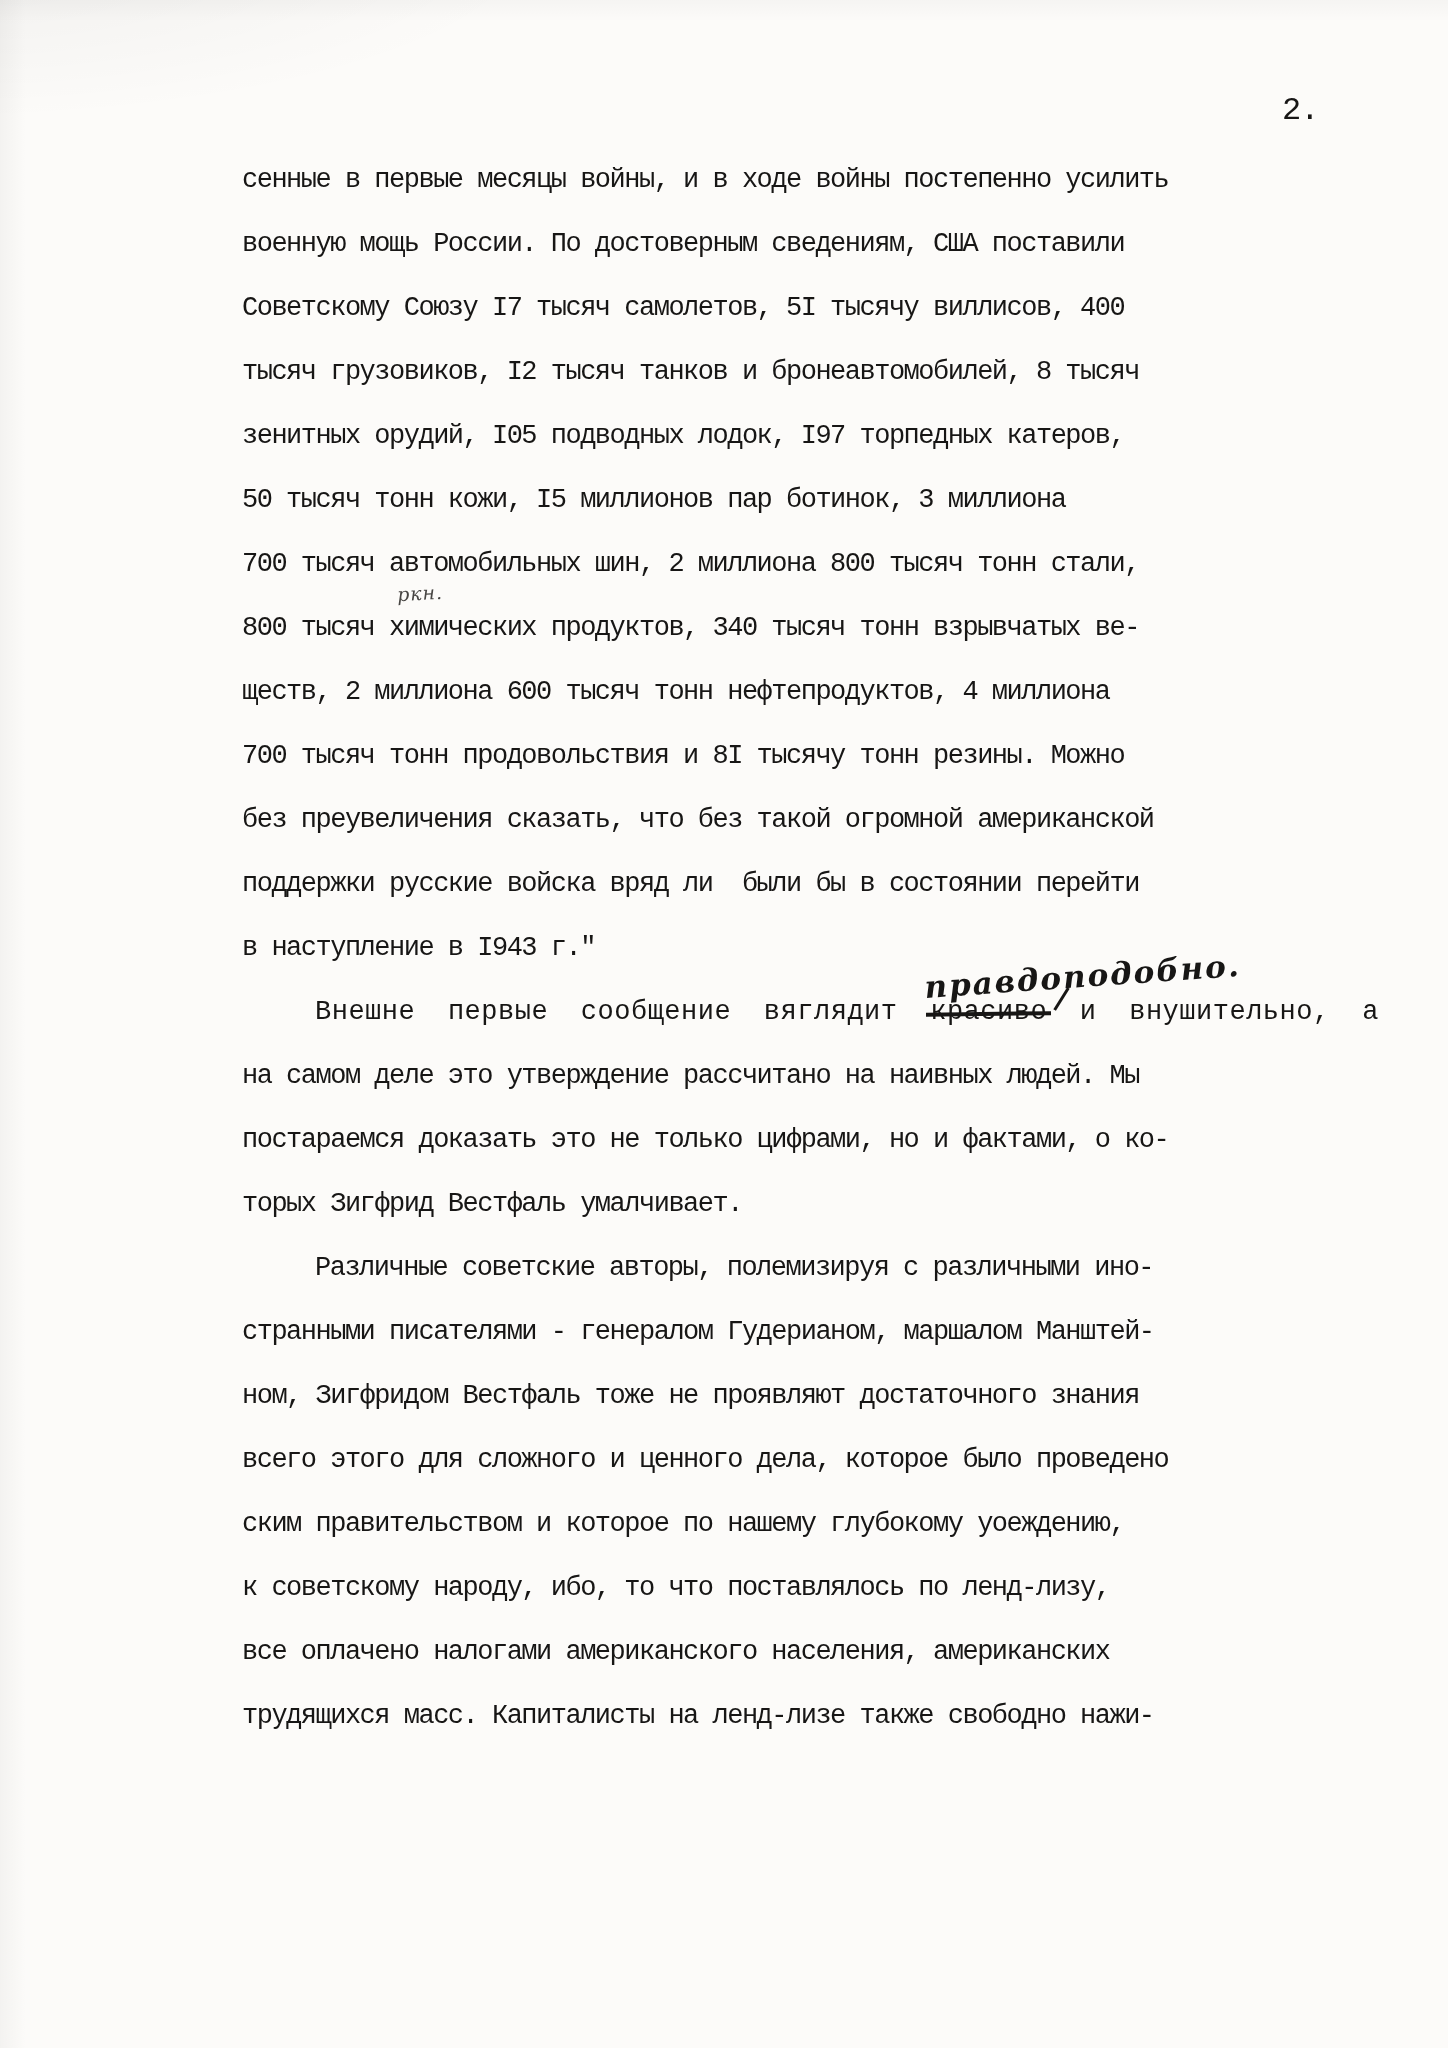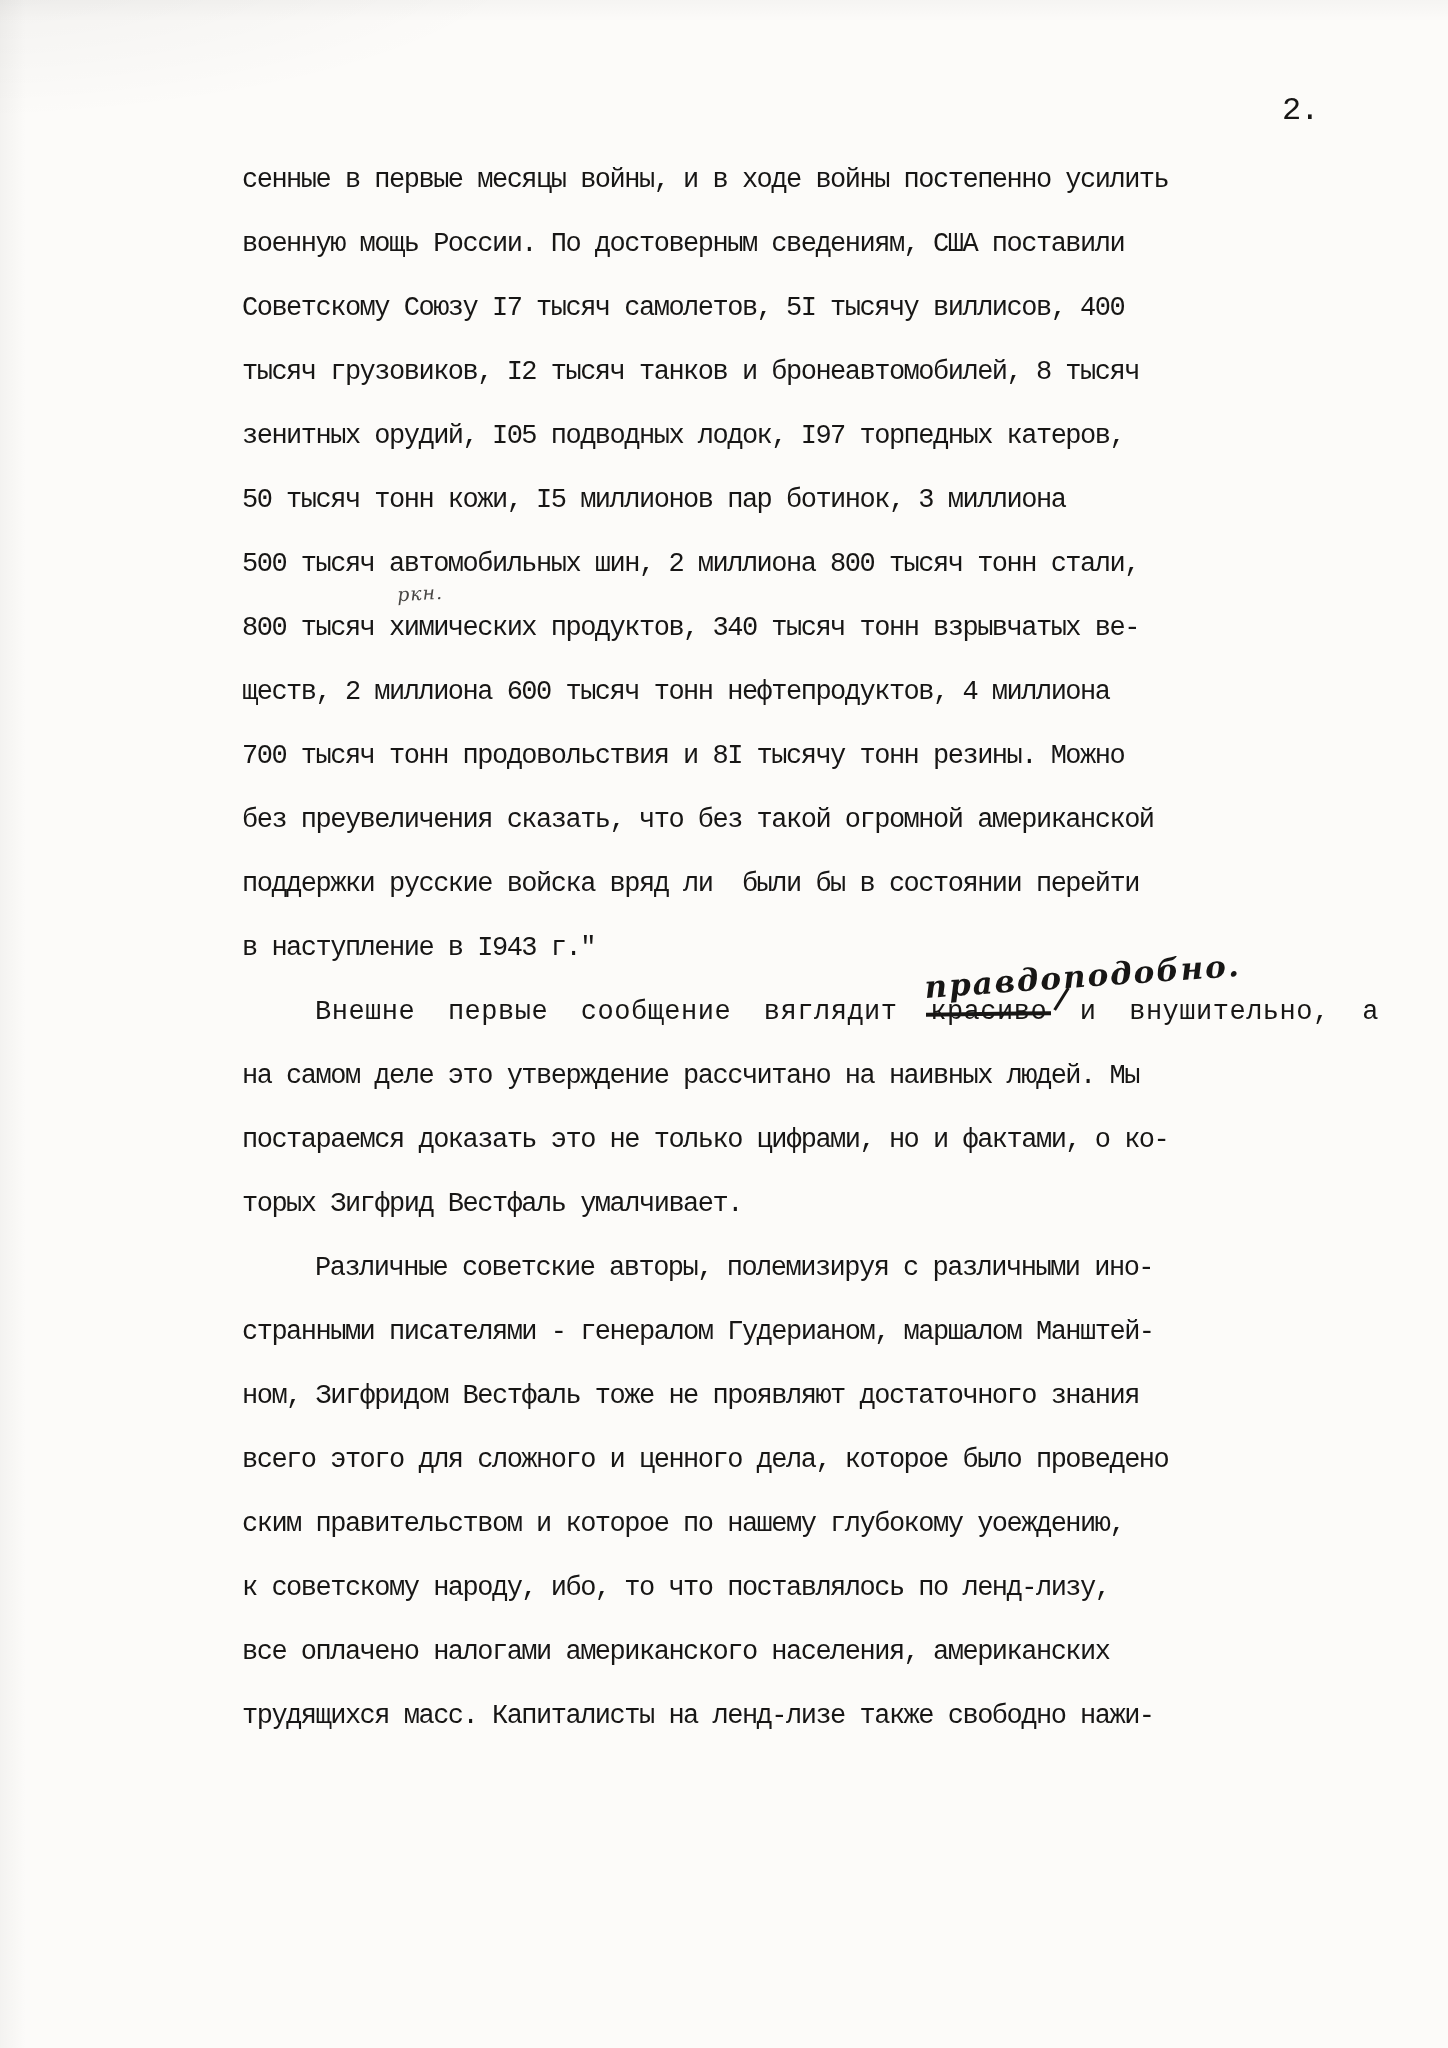--- a/index.html
+++ b/index.html
@@ -98,21 +98,21 @@
 
 <div class="page-number">2.</div>
 
 <div class="text-block">
     <div class="line"><span class="seg">сенные в первые месяцы войны, и в ходе войны постепенно усилить</span></div>
     <div class="line"><span class="seg">военную мощь России. По достоверным сведениям, США поставили</span></div>
     <div class="line"><span class="seg">Советскому Союзу I7 тысяч самолетов, 5I тысячу виллисов, 400</span></div>
     <div class="line"><span class="seg">тысяч грузовиков, I2 тысяч танков и бронеавтомобилей, 8 тысяч</span></div>
     <div class="line"><span class="seg">зенитных орудий, I05 подводных лодок, I97 торпедных катеров,</span></div>
     <div class="line"><span class="seg">50 тысяч тонн кожи, I5 миллионов пар ботинок, 3 миллиона</span></div>
-    <div class="line"><span class="seg">500 тысяч автомобильных шин, 2 миллиона 800 тысяч тонн стали,</span></div>
+    <div class="line"><span class="seg">700 тысяч автомобильных шин, 2 миллиона 800 тысяч тонн стали,</span></div>
     <div class="line"><span class="seg">800 тысяч </span><span class="seg annotated">химических<span class="pencil-note">ркн.</span></span><span class="seg"> продуктов, 340 тысяч тонн взрывчатых ве-</span></div>
     <div class="line"><span class="seg">ществ, 2 миллиона 600 тысяч тонн нефтепродуктов, 4 миллиона</span></div>
     <div class="line"><span class="seg">700 тысяч тонн продовольствия и 8I тысячу тонн резины. Можно</span></div>
     <div class="line"><span class="seg">без преувеличения сказать, что без такой огромной американской</span></div>
     <div class="line"><span class="seg">поддержки русские войска вряд ли  были бы в состоянии перейти</span></div>
     <div class="line"><span class="seg">в наступление в I943 г."</span></div>
     <div class="line indent spread"><span class="seg">Внешне первые сообщение вяглядит </span><span class="seg struck">красиво<span class="ink-note">правдоподобно.</span><span class="caret-mark"></span></span><span class="seg"> и внушительно, а</span></div>
     <div class="line"><span class="seg">на самом деле это утверждение рассчитано на наивных людей. Мы</span></div>
     <div class="line"><span class="seg">постараемся доказать это не только цифрами, но и фактами, о ко-</span></div>
     <div class="line"><span class="seg">торых Зигфрид Вестфаль умалчивает.</span></div>

